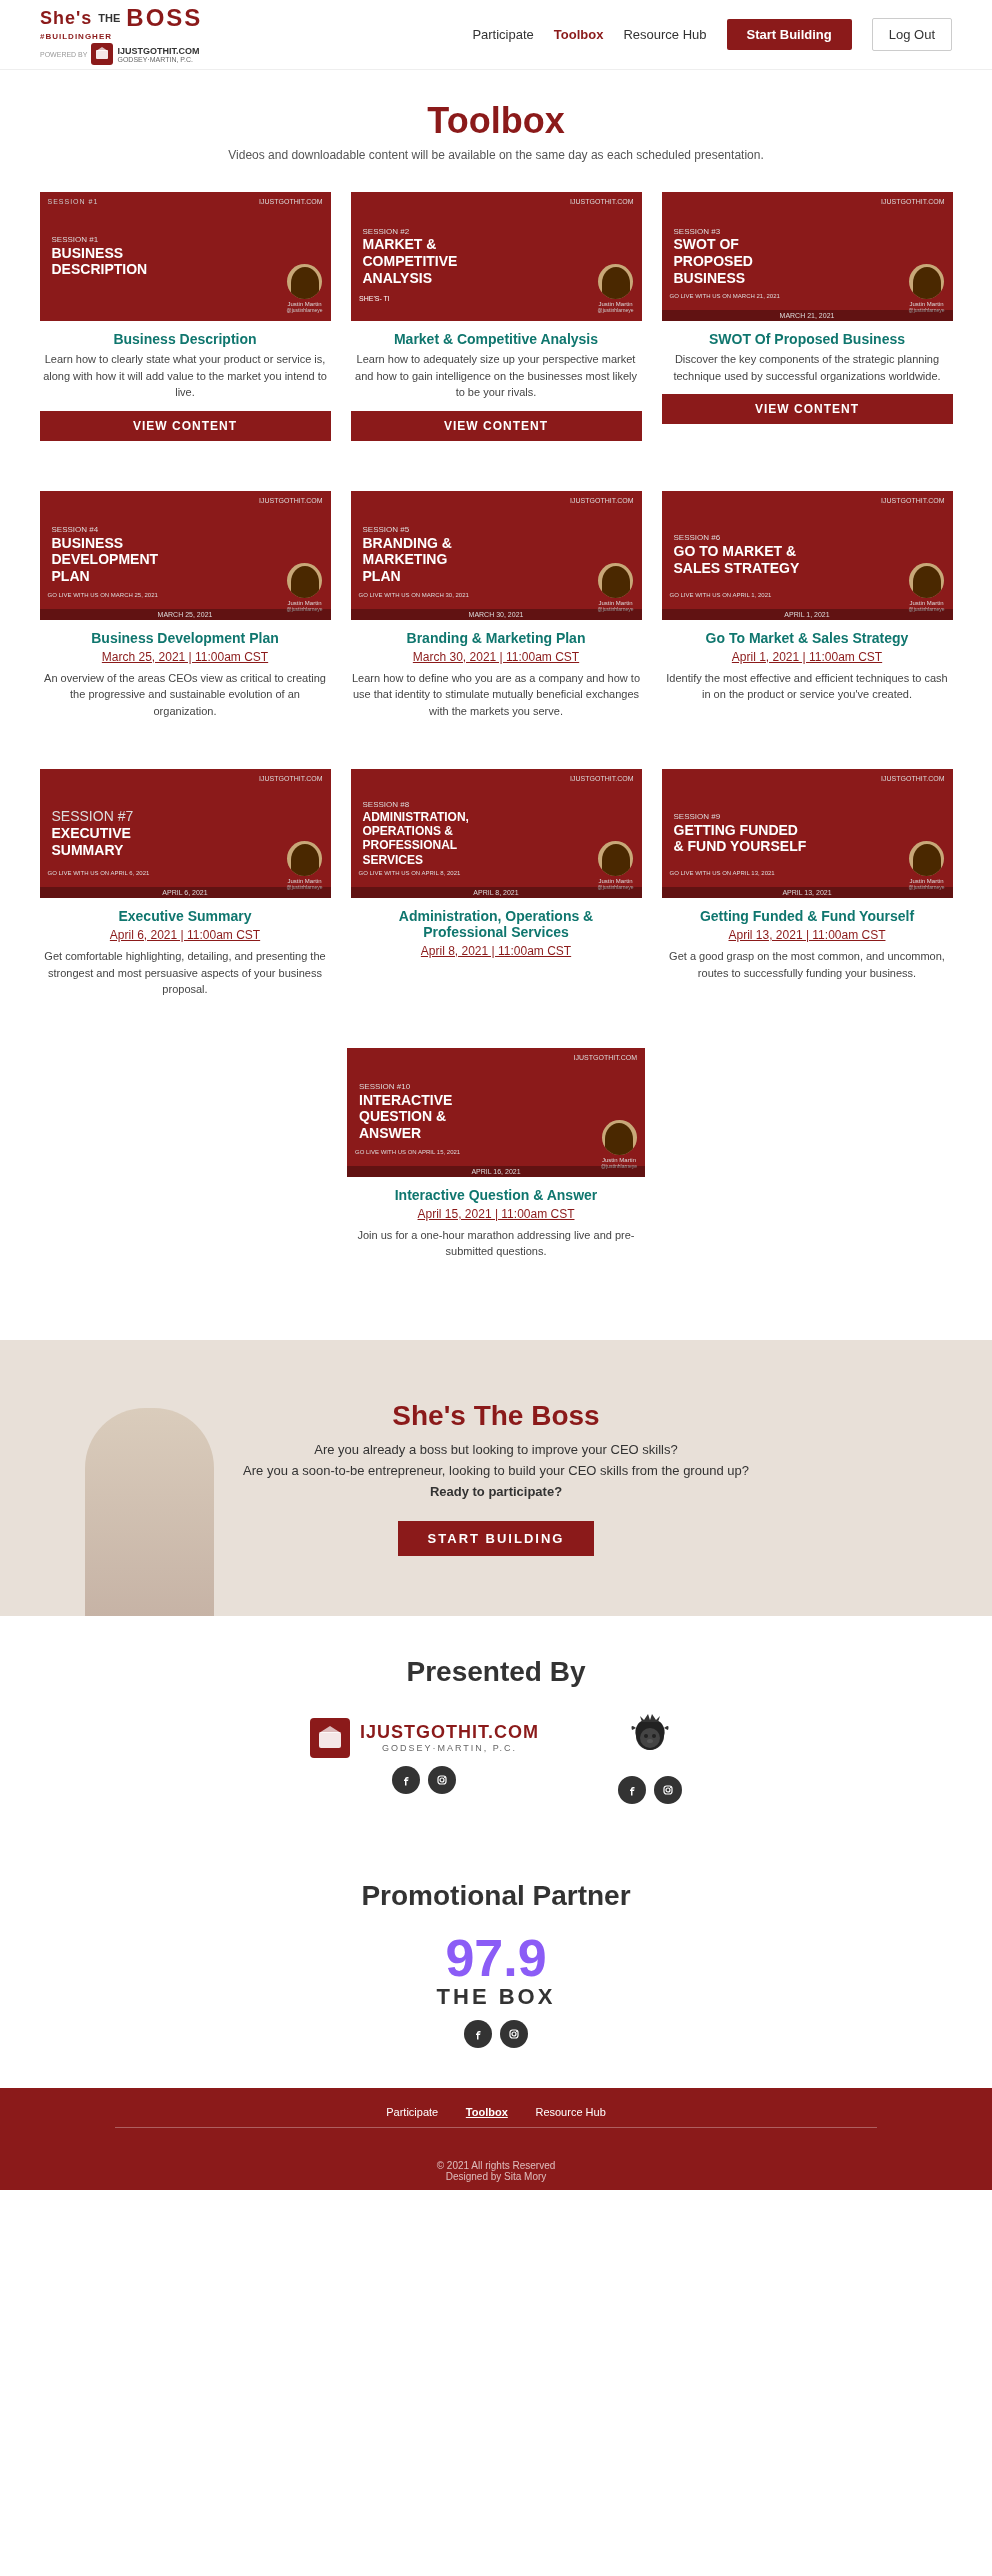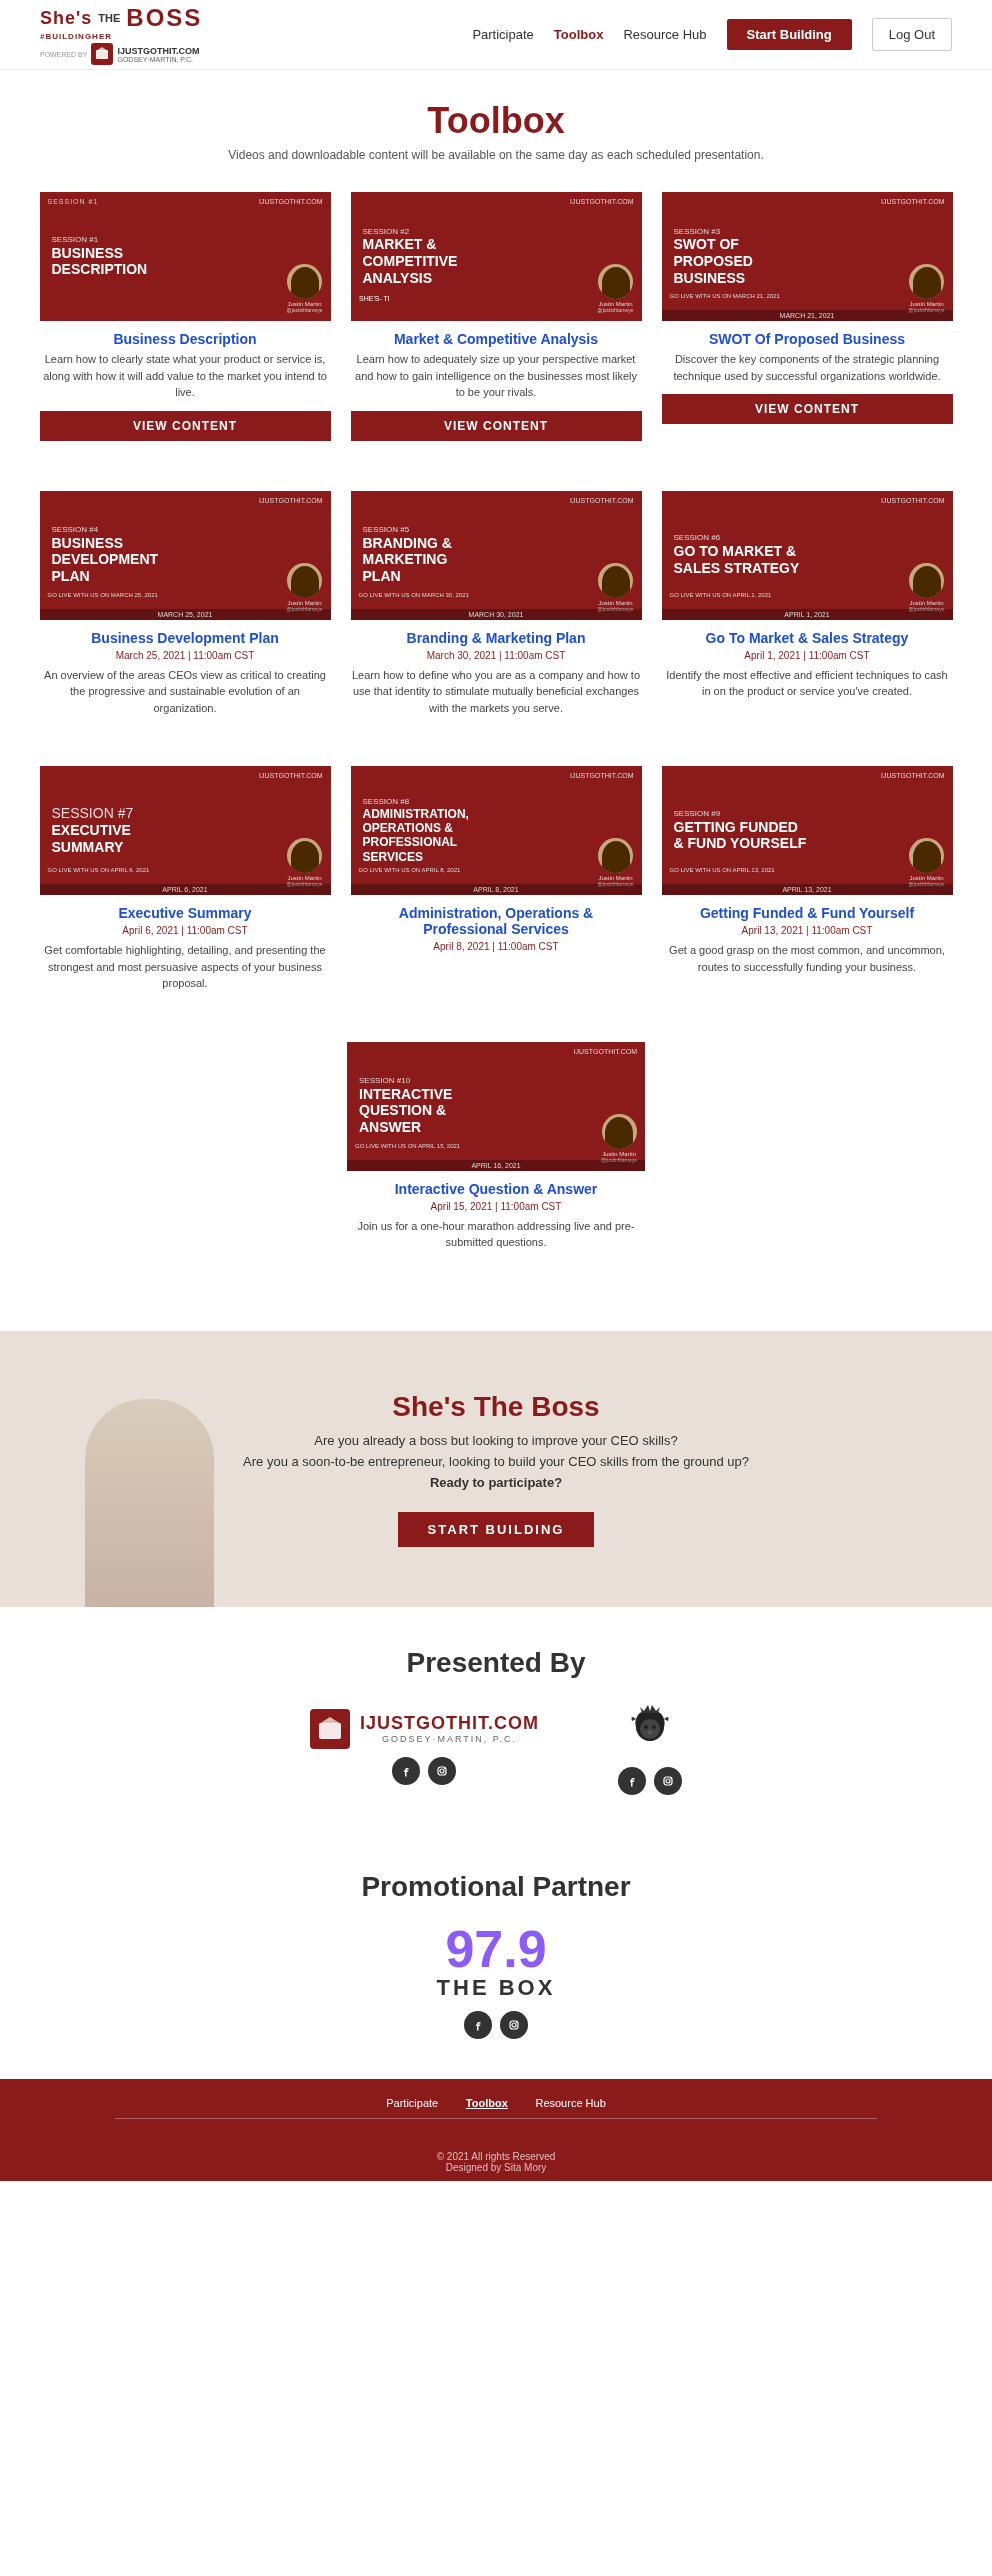--- a/index.html
+++ b/index.html
@@ -36,22 +36,22 @@
     .cards-grid-single { display: flex; justify-content: center; margin-bottom: 40px; }
     .card { display: flex; flex-direction: column; }
     .card-img { background: #8b1a1a; position: relative; height: 129px; overflow: hidden; display: flex; align-items: center; justify-content: flex-start; padding: 12px; }
     .card-session { position: absolute; top: 6px; left: 8px; font-size: 7px; color: #ccc; text-transform: uppercase; letter-spacing: 1px; }
     .card-title-img { color: #fff; font-size: 14px; font-weight: 900; line-height: 1.2; text-transform: uppercase; max-width: 65%; }
     .card-title-img span { font-size: 10px; font-weight: normal; display: block; }
     .card-date-bar { position: absolute; bottom: 0; left: 0; right: 0; background: rgba(0,0,0,0.3); padding: 2px 8px; font-size: 7px; color: #ddd; text-align: center; }
     .card-logo-top { position: absolute; top: 6px; right: 8px; font-size: 7px; color: #ddd; }
 
     .card-body { padding: 10px 0; flex: 1; }
-    .card-name { color: #1d4ed8; font-size: 14px; font-weight: bold; margin-bottom: 4px; text-align: center; }
-    .card-date { color: #8b1a1a; font-size: 10px; text-align: center; margin-bottom: 6px; }
+    .card-name { color: #0f766e; font-size: 14px; font-weight: bold; margin-bottom: 4px; text-align: center; }
+    .card-date { color: #8b1a1a; font-size: 12px; text-align: center; margin-bottom: 6px; text-decoration: underline; }
     .card-desc { font-size: 11px; color: #444; line-height: 1.5; text-align: center; }
 
     .btn-view { background: #8b1a1a; color: #fff; border: none; padding: 8px 25px; font-size: 12px; font-weight: bold; cursor: pointer; width: 100%; margin-top: 10px; letter-spacing: 1px; }
 
     
     .banner-section {
       background: #e8e0d8; width: 100%; padding: 60px 20px; margin: 0;
       display: flex; align-items: center; justify-content: center;
       min-height: 199px; position: relative; overflow: hidden;
     }

